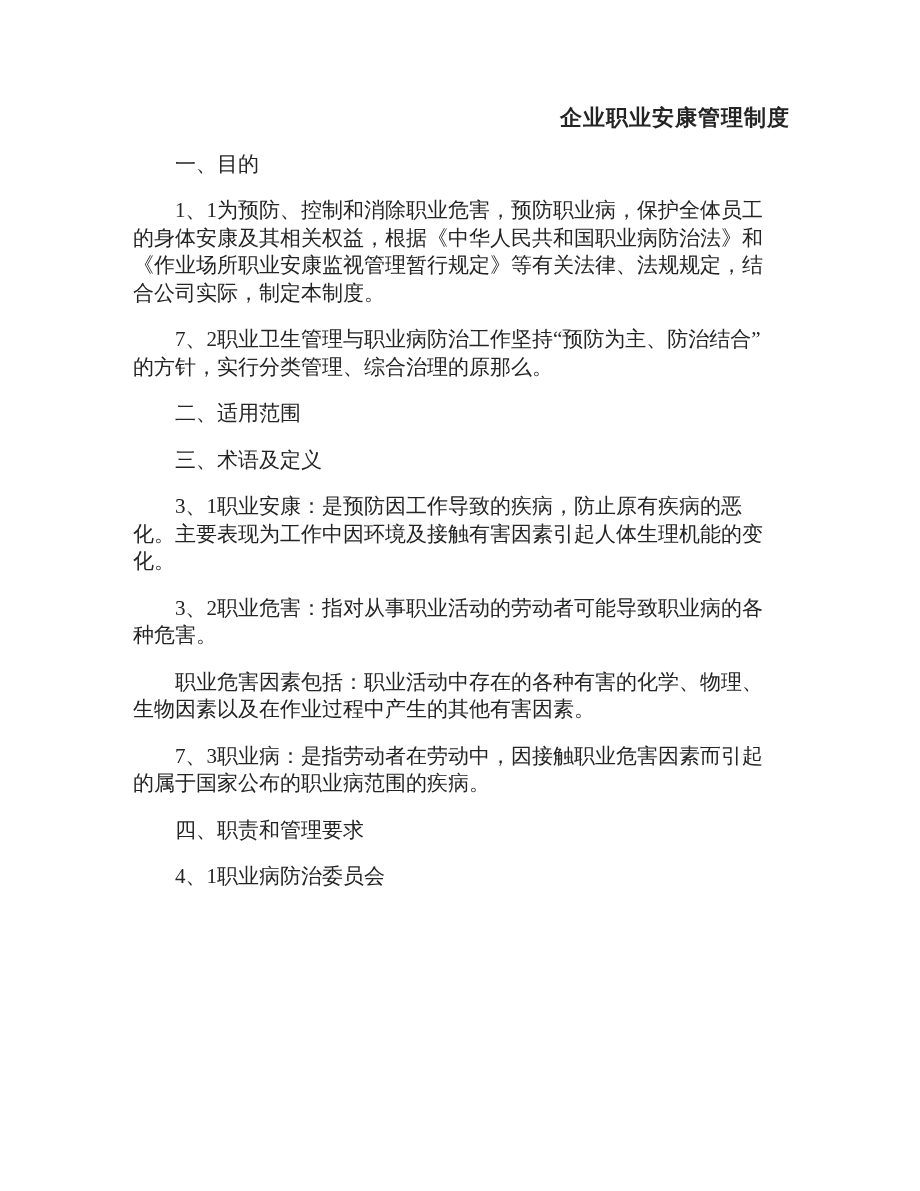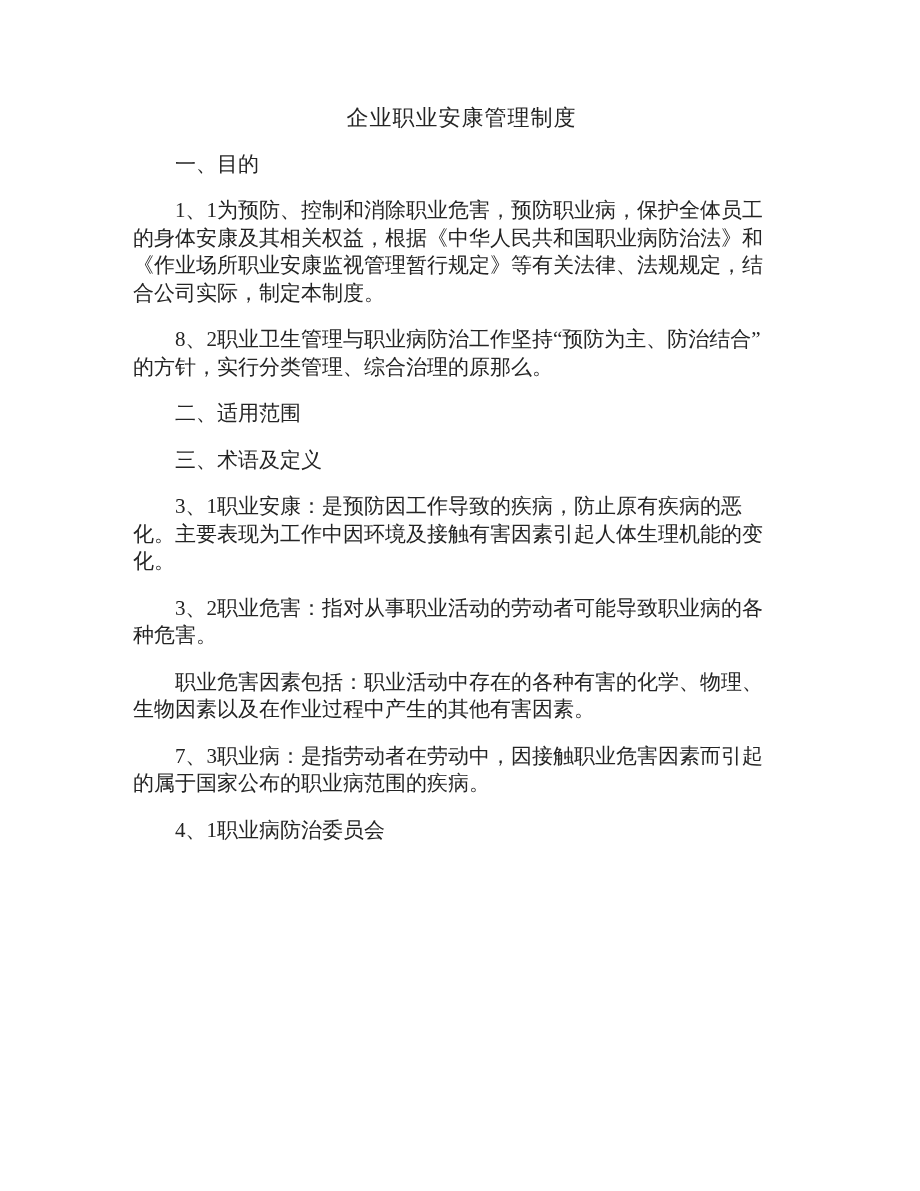--- a/index.html
+++ b/index.html
@@ -15,41 +15,42 @@
     background: #ffffff;
     padding: 104px 130px 0 133px;
     color: #242424;
     font-family: "Liberation Serif", "DejaVu Serif", serif;
     font-size: 21px;
     line-height: 27.5px;
     overflow: hidden;
   }
   .doc-title {
     margin: 0 0 19px 0;
-    text-align: center;
+    text-align: right;
     font-size: 22px;
-    font-weight: normal;
+    font-weight: bold;
     letter-spacing: 1px;
   }
   .para {
     margin: 0 12px 19px 0;
     text-indent: 2em;
     text-align: left;
     word-break: normal;
   }
 </style>
 </head>
 <body>
 
 <div class="page">
   <h1 class="doc-title">企业职业安康管理制度</h1>
 
   <p class="para">一、目的</p>
   <p class="para">1、1为预防、控制和消除职业危害，预防职业病，保护全体员工的身体安康及其相关权益，根据《中华人民共和国职业病防治法》和《作业场所职业安康监视管理暂行规定》等有关法律、法规规定，结合公司实际，制定本制度。</p>
-  <p class="para">8、2职业卫生管理与职业病防治工作坚持“预防为主、防治结合”的方针，实行分类管理、综合治理的原那么。</p>
+  <p class="para">7、2职业卫生管理与职业病防治工作坚持“预防为主、防治结合”的方针，实行分类管理、综合治理的原那么。</p>
   <p class="para">二、适用范围</p>
   <p class="para">三、术语及定义</p>
   <p class="para">3、1职业安康：是预防因工作导致的疾病，防止原有疾病的恶化。主要表现为工作中因环境及接触有害因素引起人体生理机能的变化。</p>
   <p class="para">3、2职业危害：指对从事职业活动的劳动者可能导致职业病的各种危害。</p>
   <p class="para">职业危害因素包括：职业活动中存在的各种有害的化学、物理、生物因素以及在作业过程中产生的其他有害因素。</p>
   <p class="para">7、3职业病：是指劳动者在劳动中，因接触职业危害因素而引起的属于国家公布的职业病范围的疾病。</p>
+  <p class="para">四、职责和管理要求</p>
   <p class="para">4、1职业病防治委员会</p>
 </div>
 
 </body></html>

